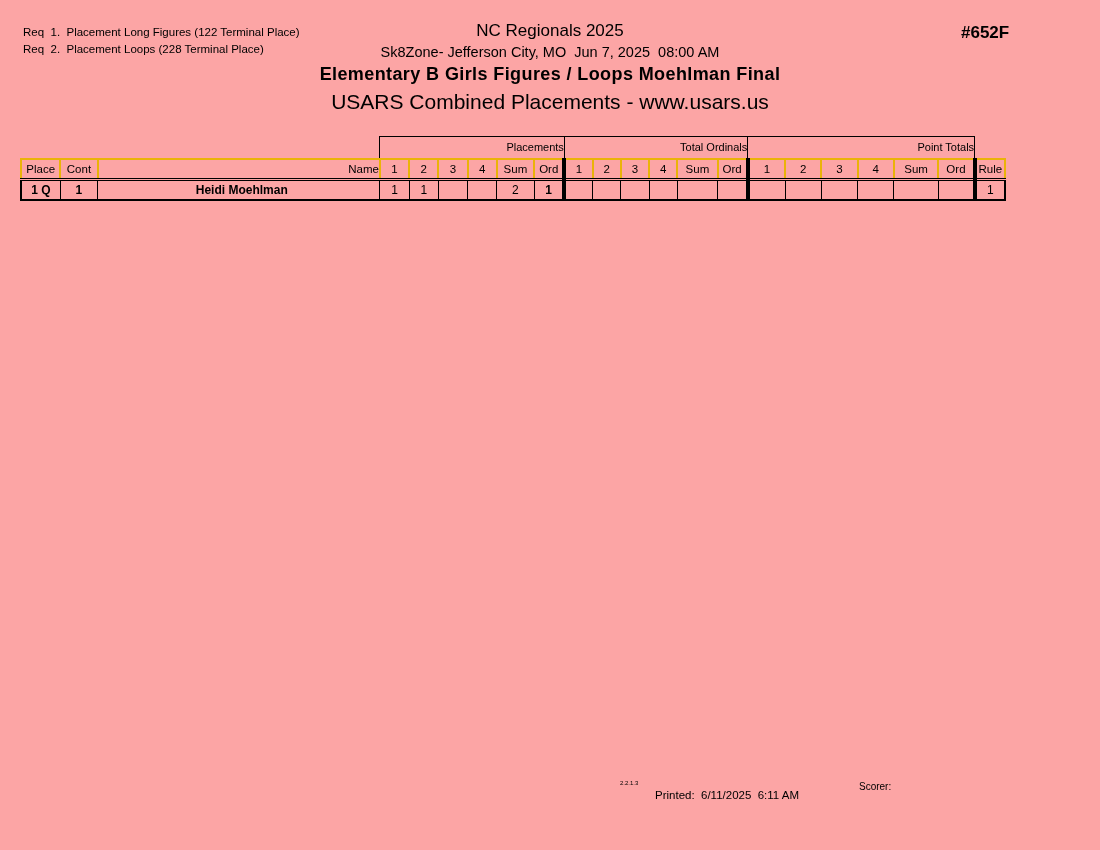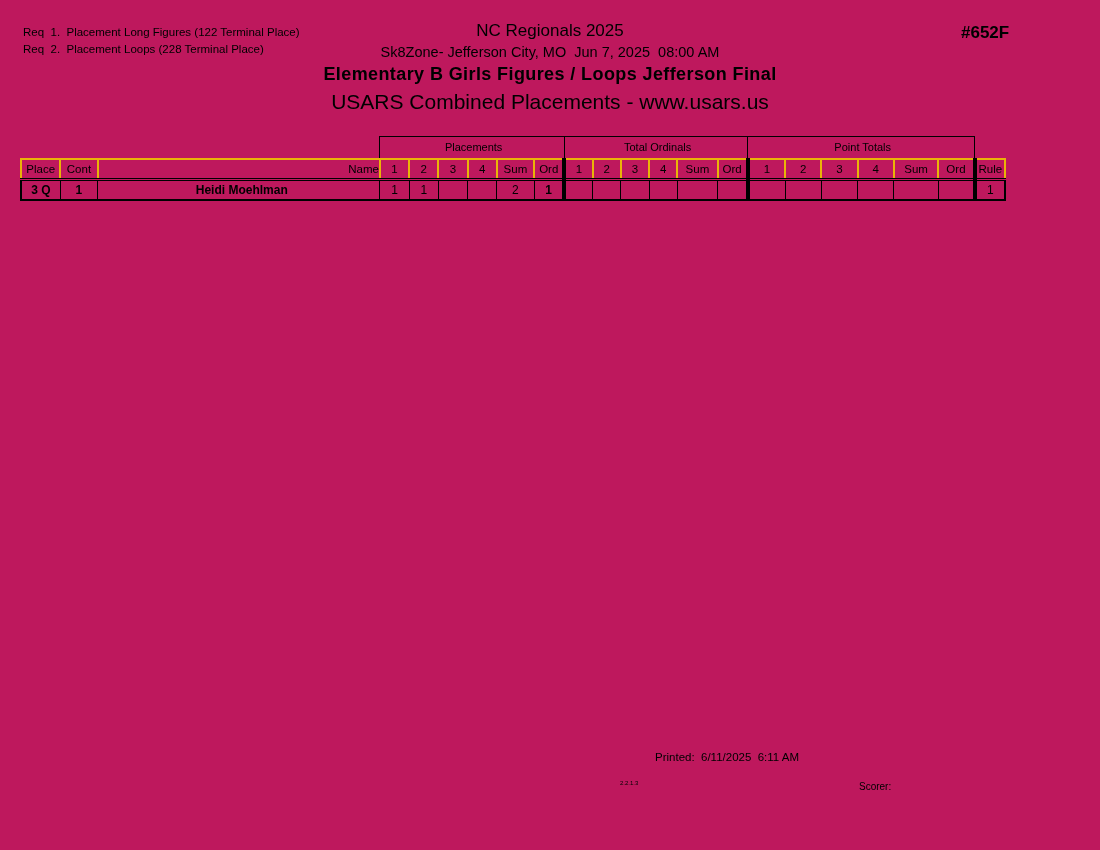--- a/index.html
+++ b/index.html
@@ -1,21 +1,21 @@
 <!DOCTYPE html>
 <html><head>
 <meta charset="utf-8">
 <style>
   * { box-sizing: border-box; margin: 0; padding: 0; }
   html, body { background: #ffffff; }
   .page {
     position: relative;
     width: 1100px;
     height: 850px;
-    background: #be185d;
+    background: #fca5a5;
     color: #000;
     font-family: "Liberation Sans", "DejaVu Sans", sans-serif;
     overflow: hidden;
   }
   .pre { white-space: pre; }
 
   
   .req-block { position: absolute; left: 23px; top: 24px; font-size: 11.5px; line-height: 17px; }
   .event-number { position: absolute; left: 961px; top: 23px; font-size: 17px; font-weight: bold; }
   .center-line { position: absolute; left: 0; width: 1100px; text-align: center; }
@@ -30,21 +30,21 @@
     left: 20px; top: 136px;
     border-collapse: collapse;
     table-layout: fixed;
     width: 986px;
     font-size: 11.5px;
   }
   table.results td { overflow: hidden; white-space: nowrap; }
   tr.grouprow td { height: 22px; border: none; }
   tr.grouprow td.grp {
     border: 1px solid #000;
-    text-align: center;
+    text-align: right;
     vertical-align: middle;
     padding-left: 3px;
     font-size: 11px;
     margin-left: 14px;
   }
   tr.hdr td {
     height: 21px;
     border: 2px solid #eab308;
     text-align: center;
     vertical-align: middle;
@@ -60,38 +60,38 @@
     font-size: 12px;
   }
   tr.datarow td.name-col { text-align: center; padding-left: 6px; }
   tr.datarow td.first { border-left: 2px solid #000; }
   tr.datarow td.last  { border-right: 2px solid #000; }
   td.thick-l { border-left: 4px solid #000 !important; }
   .b { font-weight: bold; }
 
   
   .version-mark { position: absolute; left: 620px; top: 780px; font-size: 6px; }
-  .printed-line { position: absolute; left: 655px; top: 751px; font-size: 11.5px; }
+  .printed-line { position: absolute; left: 655px; top: 789px; font-size: 11.5px; }
   .scorer-line  { position: absolute; left: 859px; top: 781px; font-size: 10px; }
 </style>
 </head>
 <body>
 
 <div class="page">
 
   <div class="req-block">
     <div class="pre">Req  1.  Placement Long Figures (122 Terminal Place)</div>
     <div class="pre">Req  2.  Placement Loops (228 Terminal Place)</div>
   </div>
 
   <div class="event-number">#652F</div>
 
   <div class="center-line title pre">NC Regionals 2025</div>
   <div class="center-line venue-line pre">Sk8Zone- Jefferson City, MO  Jun 7, 2025  08:00 AM</div>
-  <div class="center-line event-title pre">Elementary B Girls Figures / Loops Jefferson Final</div>
+  <div class="center-line event-title pre">Elementary B Girls Figures / Loops Moehlman Final</div>
   <div class="center-line org-line pre">USARS Combined Placements - www.usars.us</div>
 
   <table class="results">
     <colgroup>
       <col style="width:39px">
         <col style="width:37px">
         <col style="width:280px">
       <col style="width:29px">
         <col style="width:29px">
         <col style="width:29px">
@@ -138,21 +138,21 @@
         <td>Ord</td>
         <td class="thick-l">1</td>
         <td>2</td>
         <td>3</td>
         <td>4</td>
         <td>Sum</td>
         <td>Ord</td>
         <td class="thick-l">Rule</td>
       </tr>
       <tr class="datarow">
-        <td class="b first">3 Q</td>
+        <td class="b first">1 Q</td>
         <td class="b">1</td>
         <td class="b name-col">Heidi Moehlman</td>
         <td>1</td>
         <td>1</td>
         <td></td>
         <td></td>
         <td>2</td>
         <td class="b">1</td>
         <td class="thick-l"></td>
         <td></td>

